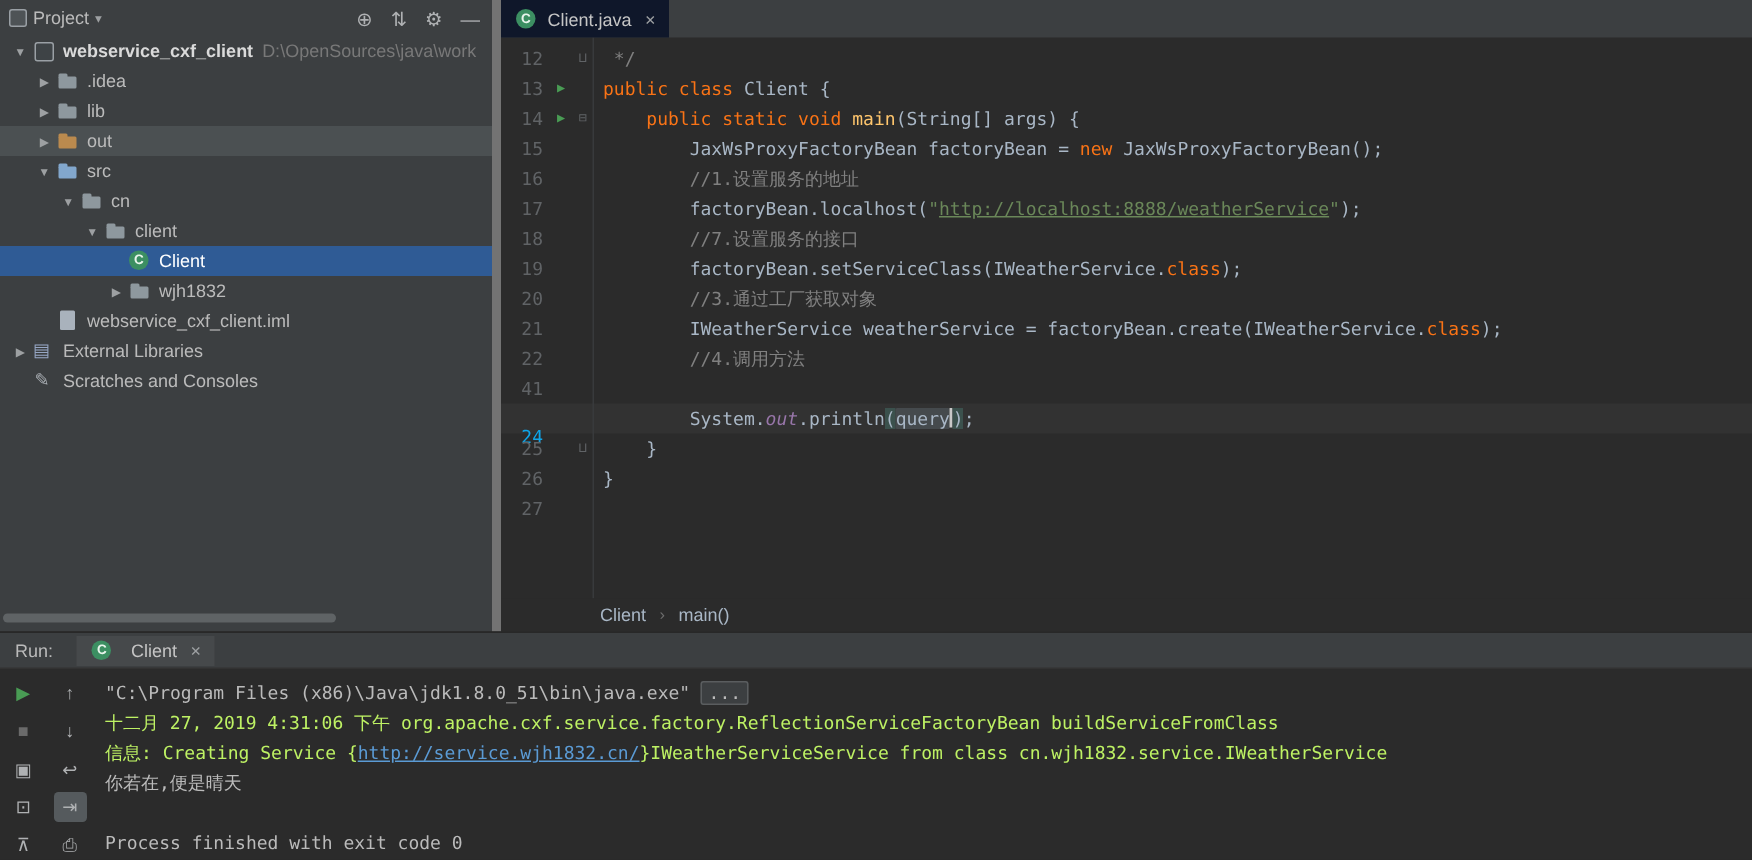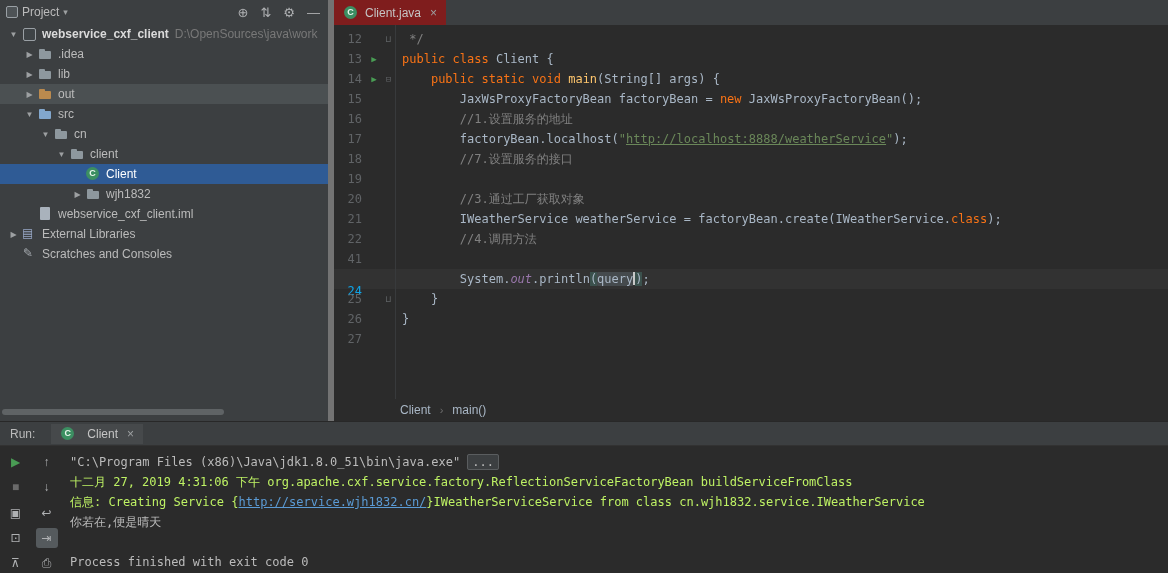--- a/index.html
+++ b/index.html
@@ -38,21 +38,21 @@
   .i-project::after { content:""; position:absolute; left:2px; top:2px; width:11px; height:11px; background:#3e4346; border:1px solid #9aa0a5; border-radius:2px; }
   .i-file::after { content:""; position:absolute; left:3px; top:1px; width:10px; height:13px; background:#a9b2bc; border-radius:1px; }
   .i-lib::after { content:"▤"; position:absolute; left:1px; top:1px; font-size:12px; line-height:13px; color:#97a7c5; }
   .i-scratch::after { content:"✎"; position:absolute; left:2px; top:1px; font-size:12px; line-height:13px; color:#a8adb2; }
 
   .pp-hscroll { position:absolute; bottom:6px; left:2px; width:222px; height:6px; background:#5f6365; border-radius:3px; cursor:pointer; }
 
   
   .editor { position:absolute; left:334px; top:0; width:834px; height:421px; background:#2b2b2b; }
   .tabbar { height:25px; background:#3c3f41; display:flex; align-items:stretch; }
-  .tab { display:flex; align-items:center; gap:6px; padding:0 9px; background:#7f1d1d; color:#c5c5c5; cursor:pointer; }
+  .tab { display:flex; align-items:center; gap:6px; padding:0 9px; background:#0f172a; color:#c5c5c5; cursor:pointer; }
   .tab .icn { margin-right:0; }
   .tab-close { color:#9da0a2; font-size:12px; margin-left:3px; cursor:pointer; }
 
   .code-area { position:absolute; top:25px; left:0; right:0; bottom:22px; padding-top:4px;
                font-family:"DejaVu Sans Mono","Liberation Mono",monospace; font-size:12px; overflow:hidden; }
   .code-area::after { content:""; position:absolute; left:61px; top:0; bottom:0; width:1px; background:#383a3c; }
   .ed-line { display:flex; height:20px; line-height:20px; position:relative; }
   .ed-line.current { background:#323232; }
   .ed-line.current .ln { color:#0ea5e9;margin-top:12px; }
   .ln { width:32px; flex:none; text-align:right; color:#606366; padding-right:4px; }
@@ -229,20 +229,21 @@
         <div class="ed-line">
           <span class="ln">18</span>
           <span class="runcol"></span>
           <span class="foldcol"></span>
           <span class="codetext"><span class="tk-cmt">        //7.设置服务的接口</span></span>
         </div>
         <div class="ed-line">
           <span class="ln">19</span>
           <span class="runcol"></span>
           <span class="foldcol"></span>
+          <span class="codetext"><span class="tk-pln">        factoryBean.setServiceClass(IWeatherService.</span><span class="tk-kw">class</span><span class="tk-pln">);</span></span>
         </div>
         <div class="ed-line">
           <span class="ln">20</span>
           <span class="runcol"></span>
           <span class="foldcol"></span>
           <span class="codetext"><span class="tk-cmt">        //3.通过工厂获取对象</span></span>
         </div>
         <div class="ed-line">
           <span class="ln">21</span>
           <span class="runcol"></span>

